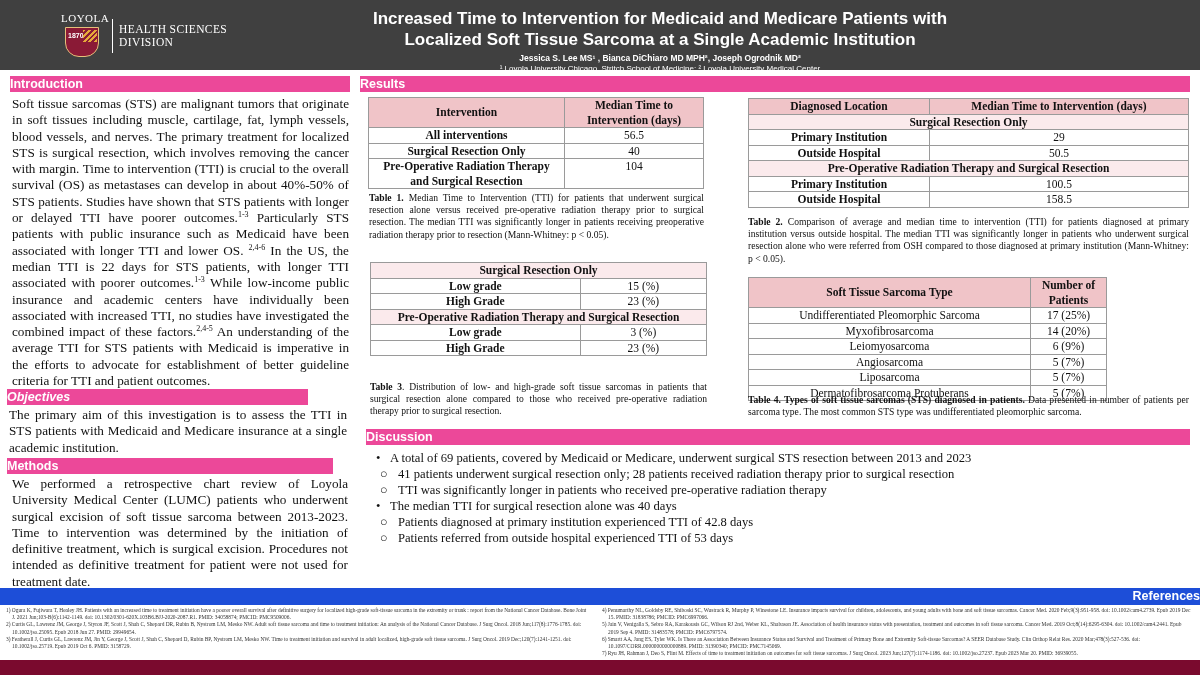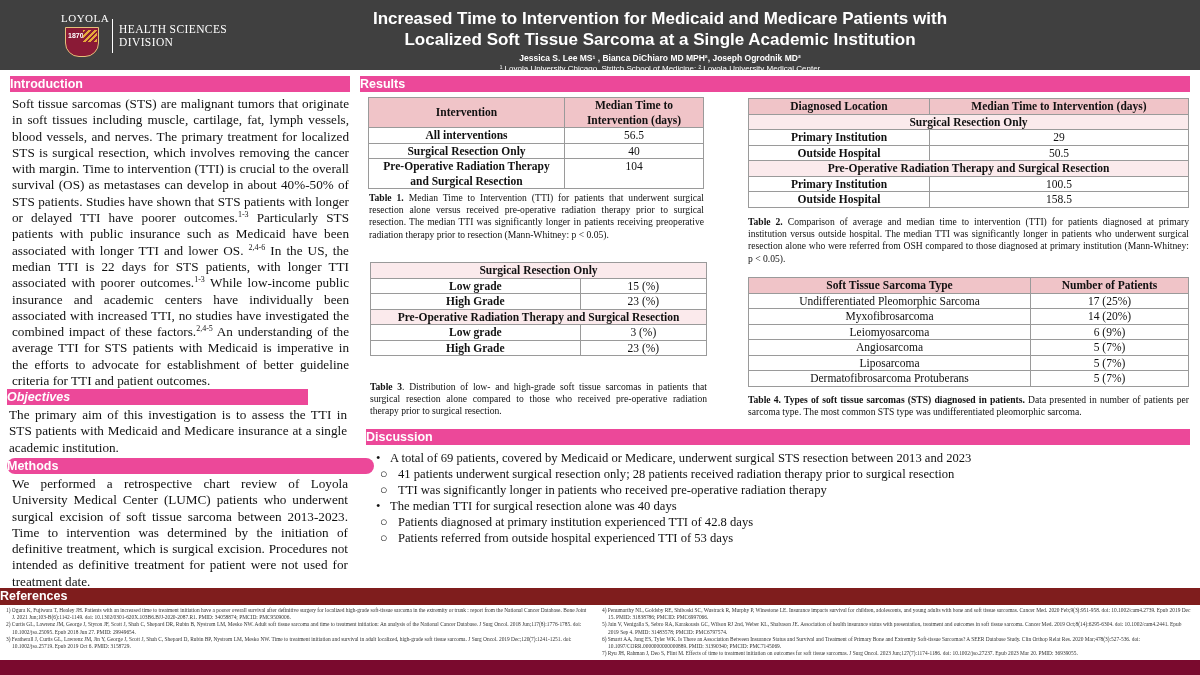--- a/index.html
+++ b/index.html
@@ -32,21 +32,21 @@
     table.dt td.b { font-weight: bold; }
     .caption { position: absolute; font-size: 9.6px; line-height: 12.2px; text-align: justify; }
     .caption b { font-weight: bold; }
 
     .disc { position: absolute; left: 370px; top: 451px; width: 820px; font-size: 12.6px; line-height: 15.9px; }
     .disc .l1 { padding-left: 6px; }
     .disc .l2 { padding-left: 10px; }
     .bul { display: inline-block; width: 14px; }
     .bul2 { display: inline-block; width: 18px; }
 
-    .refs-bar { position: absolute; left: 0; top: 588px; width: 1200px; height: 17px; background: #7f1d1d; color: #fff; font-family: "Liberation Sans", sans-serif; font-weight: bold; font-size: 12.5px; line-height: 17px; text-align: left; }
+    .refs-bar { position: absolute; left: 0; top: 588px; width: 1200px; height: 17px; background: #1d4ed8; color: #fff; font-family: "Liberation Sans", sans-serif; font-weight: bold; font-size: 12.5px; line-height: 17px; text-align: right; }
     .refs { position: absolute; top: 607px; font-size: 5.4px; line-height: 7.2px; color: #333; }
     .refs .ref { padding-left: 8px; text-indent: -6px; margin-bottom: 0; }
     .footer { position: absolute; left: 0; top: 660px; width: 1200px; height: 15px; background: #7a0a2e; }
   </style>
 </head>
 <body>
 
 <div class="header">
   <div class="logo">
     <div class="crest">
@@ -70,21 +70,21 @@
     <div class="affil">¹ Loyola University Chicago, Stritch School of Medicine; ² Loyola University Medical Center</div>
   </div>
 </div>
 
 <div class="sec-bar" style="left:10px; top:76px; width:340px;">Introduction</div>
 <div class="body-text" style="left:12px; top:96px; width:337px;"><span>Soft tissue sarcomas (STS) are malignant tumors that originate in soft tissues including muscle, cartilage, fat, lymph vessels, blood vessels, and nerves. The primary treatment for localized STS is surgical resection, which involves removing the cancer with margin. Time to intervention (TTI) is crucial to the overall survival (OS) as metastases can develop in about 40%-50% of STS patients. Studies have shown that STS patients with longer or delayed TTI have poorer outcomes.</span><sup>1-3</sup><span> Particularly STS patients with public insurance such as Medicaid have been associated with longer TTI and lower OS. </span><sup>2,4-6</sup><span> In the US, the median TTI is 22 days for STS patients, with longer TTI associated with poorer outcomes.</span><sup>1-3</sup><span> While low-income public insurance and academic centers have individually been associated with increased TTI, no studies have investigated the combined impact of these factors.</span><sup>2,4-5</sup><span> An understanding of the average TTI for STS patients with Medicaid is imperative in the efforts to advocate for establishment of better guideline criteria for TTI and patient outcomes.</span></div>
 
 <div class="sec-bar" style="left:7px; top:389px; width:301px;font-style:italic;">Objectives</div>
 <div class="body-text" style="left:9px; top:407px; width:338px;">The primary aim of this investigation is to assess the TTI in STS patients with Medicaid and Medicare insurance at a single academic institution.</div>
 
-<div class="sec-bar" style="left:7px; top:458px; width:367px;border-radius:8px;">Methods</div>
+<div class="sec-bar" style="left:7px; top:458px; width:326px;">Methods</div>
 <div class="body-text" style="left:12px; top:476px; width:336px;">We performed a retrospective chart review of Loyola University Medical Center (LUMC) patients who underwent surgical excision of soft tissue sarcoma between 2013-2023. Time to intervention was determined by the initiation of definitive treatment, which is surgical excision. Procedures not intended as definitive treatment for patient were not used for treatment date.</div>
 
 <div class="sec-bar" style="left:360px; top:76px; width:830px;">Results</div>
 
 <table class="dt" style="left:368px; top:97px; width:336px;padding-left:29px;">
   <tbody>
       <tr>
     <th style="width:196px;">Intervention</th>
     <th>Median Time to Intervention (days)</th>
   </tr>
@@ -157,21 +157,21 @@
     <td>100.5</td>
   </tr>
   <tr>
     <td class="b">Outside Hospital</td>
     <td>158.5</td>
   </tr>
 </tbody>
   </table>
 <div class="caption" style="left:748px; top:216px; width:441px;"><b>Table 2.</b><span> Comparison of average and median time to intervention (TTI) for patients diagnosed at primary institution versus outside hospital. The median TTI was significantly longer in patients who underwent surgical resection alone who were referred from OSH compared to those diagnosed at primary institution (Mann-Whitney:  p &lt; 0.05).</span></div>
 
-<table class="dt" style="left:748px; top:277px; width:441px;">
+<table class="dt" style="left:748px; top:277px; width:359px;">
   <tbody>
       <tr>
     <th style="width:282px;">Soft Tissue Sarcoma Type</th>
     <th>Number of Patients</th>
   </tr>
   <tr>
     <td>Undifferentiated Pleomorphic Sarcoma</td>
     <td>17 (25%)</td>
   </tr>
   <tr>

